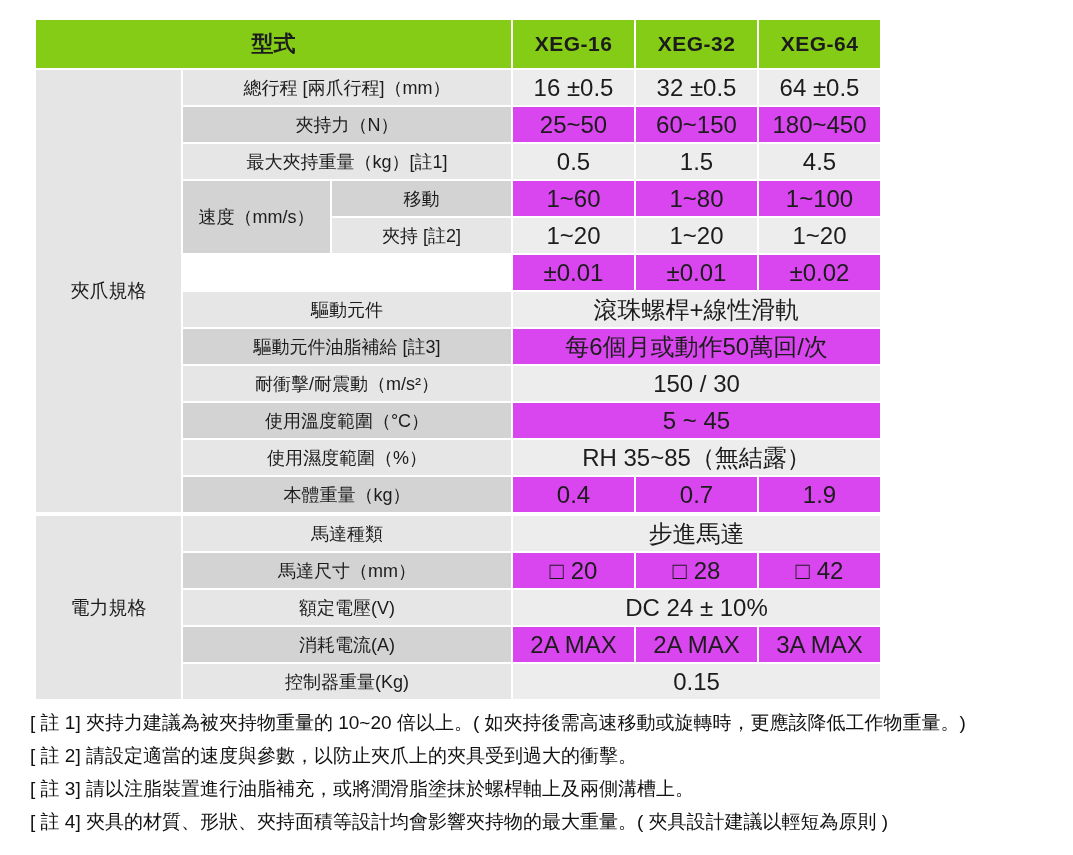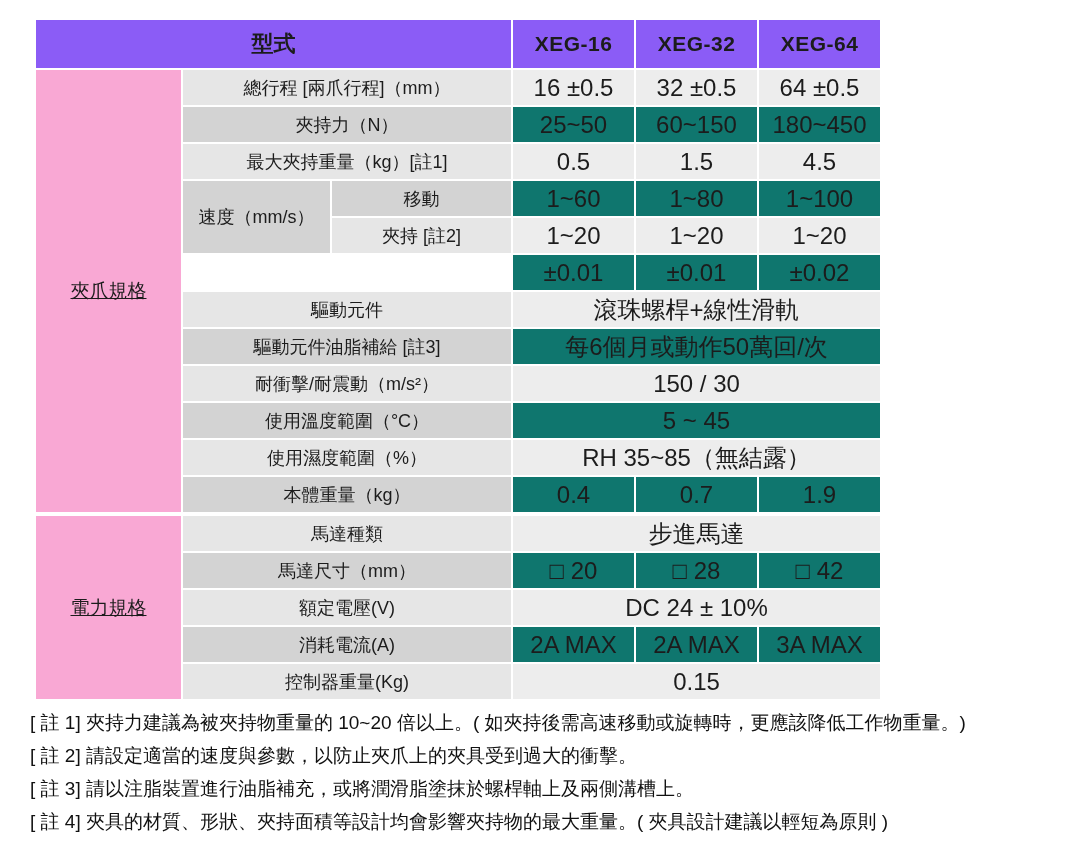--- a/index.html
+++ b/index.html
@@ -12,28 +12,28 @@
     position:absolute;left:36px;top:20px;
     display:grid;
     grid-template-columns:145px 147px 179px 121px 121px 121px;
     grid-template-rows:48px repeat(12,35px) 0px repeat(5,35px);
     gap:2px;
   }
   .cell{
     display:flex;align-items:center;justify-content:center;
     text-align:center;white-space:nowrap;
   }
-  .hdr{background:#8b5cf6;font-weight:bold;}
+  .hdr{background:#84cc16;font-weight:bold;}
   .hdr-type{font-size:22px;}
   .hdr-model{font-size:21px;letter-spacing:0.5px;}
-  .cat{background:#f9a8d4;font-size:19px;text-decoration:underline;}
+  .cat{background:#e5e5e5;font-size:19px;}
   .l-lab{background:#e6e6e6;}
   .l-val{background:#ededed;}
   .d-lab{background:#d3d3d3;}
-  .d-val{background:#0f766e;}
+  .d-val{background:#d946ef;}
   .lab{font-size:18px;}
   .val{font-size:24px;}
   .notes{
     position:absolute;left:30px;top:706px;width:1035px;
     font-size:19px;line-height:33px;color:#111111;
   }
   .note-line{white-space:nowrap;}
 </style>
 </head>
 <body>

